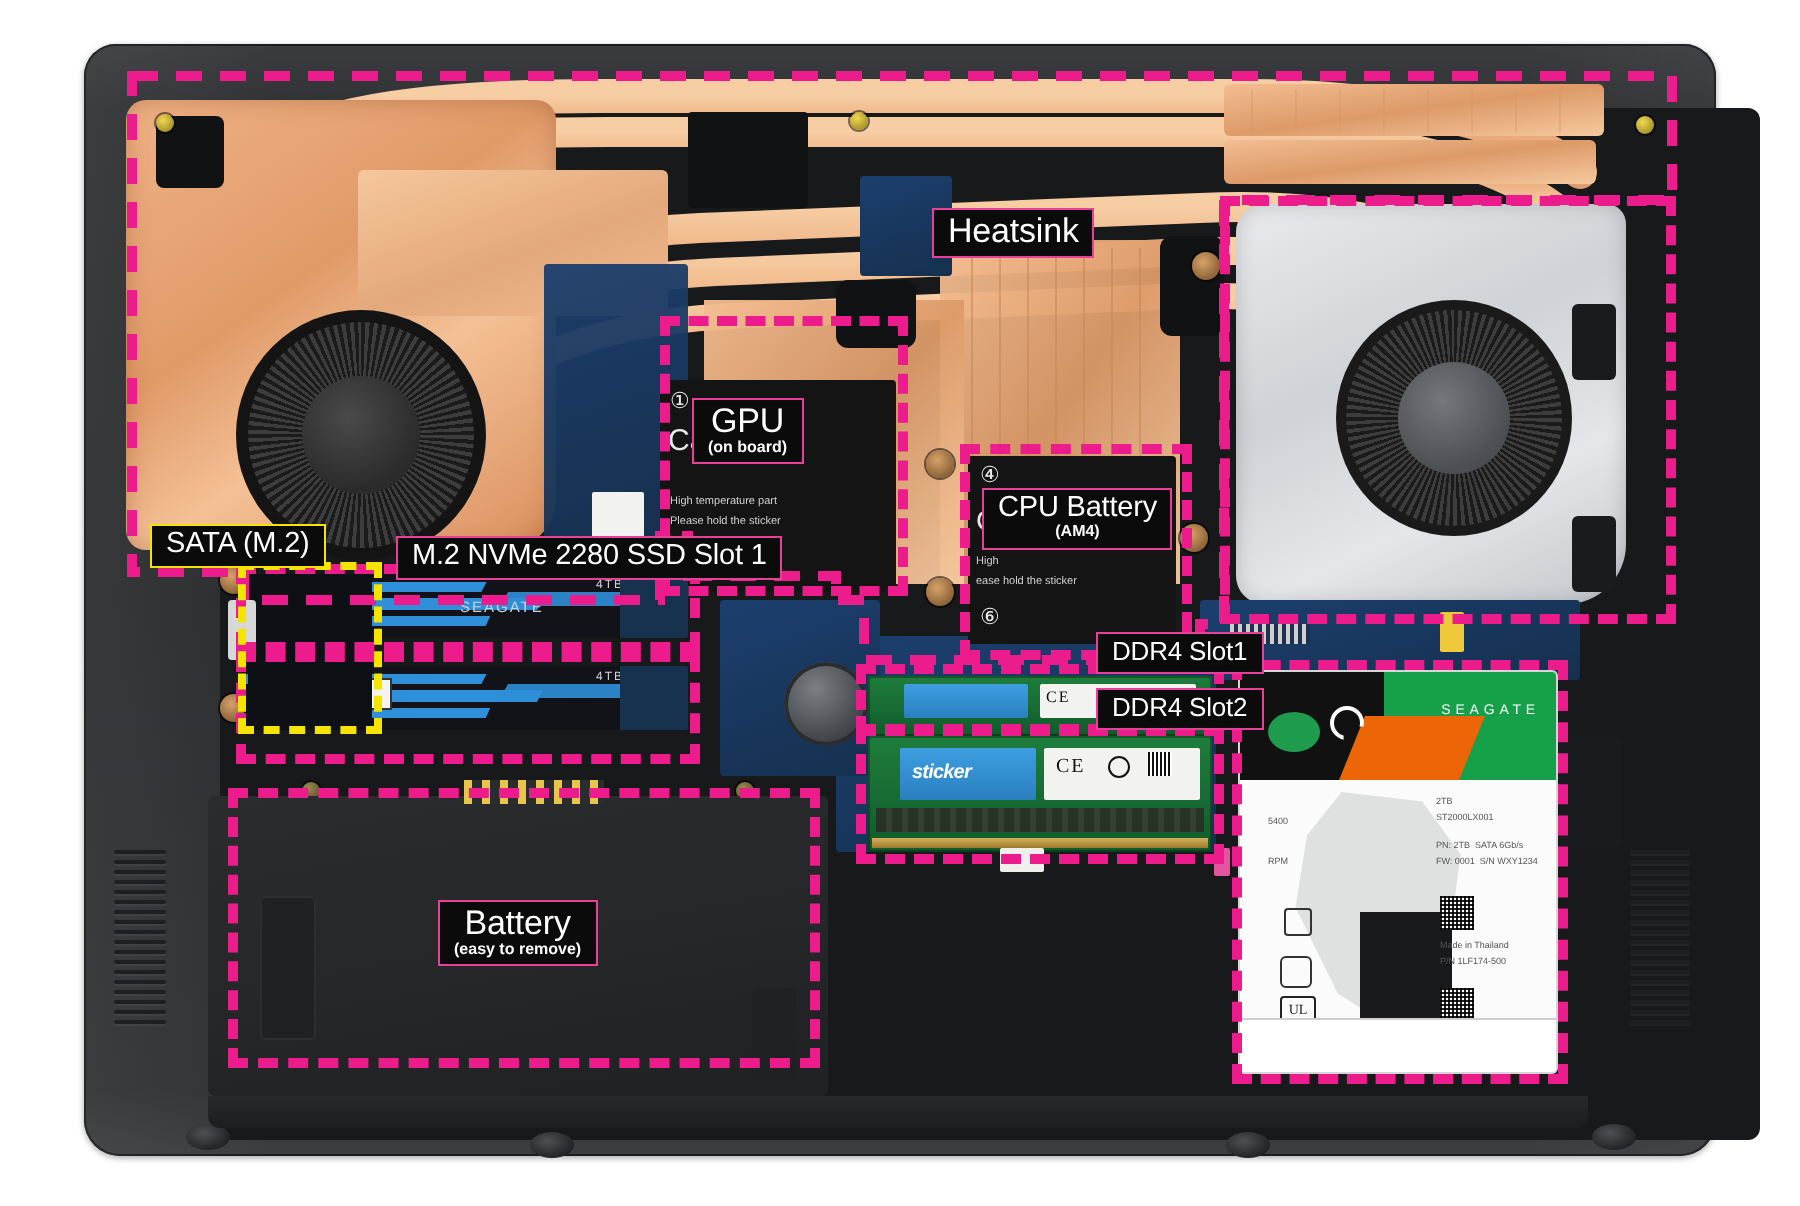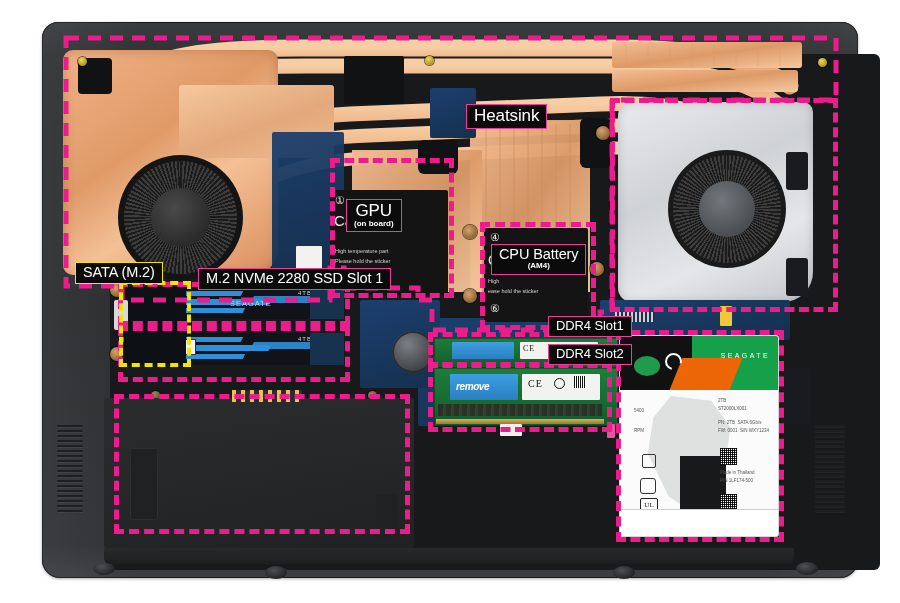--- a/index.html
+++ b/index.html
@@ -91,21 +91,20 @@
   
   .pcb{background:linear-gradient(160deg,#1c3f6e,#15304f);}
 
   
   .ram{
     position:absolute;
     background:linear-gradient(180deg,#1c7a3a 0%,#176b33 40%,#14residual 100%);
     background:linear-gradient(180deg,#1e7d3c 0%,#176b33 55%,#125a2b 100%);
     border-radius:2px;
     box-shadow:inset 0 0 0 1px rgba(0,0,0,.3);
-    padding-left:12px;
   }
   .ram-blue{position:absolute;background:linear-gradient(180deg,#3d9fe0,#2a7fc0);border-radius:1px;}
   .ram-white{position:absolute;background:#f2f2f0;border-radius:1px;}
 
   
   .m2{
     position:absolute;
     background:#111318;
     border-radius:1px;
     overflow:hidden;
@@ -399,21 +398,21 @@
   <div class="coincell"></div>
 
   <div class="ram" style="left:434px;top:338px;width:172px;height:30px;">
     <div class="ram-blue" style="left:18px;top:4px;width:62px;height:17px;"></div>
     <div class="ram-white" style="left:86px;top:4px;width:78px;height:17px;"></div>
     <div style="position:absolute;left:89px;top:6px;font-size:8px;color:#111;font-family:'Liberation Serif',serif;letter-spacing:1px;">CE</div>
   </div>
 
   <div class="ram" style="left:434px;top:368px;width:172px;height:58px;">
     <div class="ram-blue" style="left:16px;top:6px;width:68px;height:26px;"></div>
-    <div style="position:absolute;left:22px;top:13px;color:#fff;font-size:10px;font-style:italic;font-weight:bold;letter-spacing:-.4px;">remove</div>
+    <div style="position:absolute;left:22px;top:13px;color:#fff;font-size:10px;font-style:italic;font-weight:bold;letter-spacing:-.4px;">sticker</div>
     <div class="ram-white" style="left:88px;top:6px;width:78px;height:26px;"></div>
     <div style="position:absolute;left:94px;top:10px;font-size:10px;color:#111;font-family:'Liberation Serif',serif;letter-spacing:1px;">CE</div>
     <div style="position:absolute;left:120px;top:10px;width:9px;height:9px;border:1.2px solid #111;border-radius:50%;"></div>
     <div style="position:absolute;left:140px;top:8px;width:12px;height:12px;background:
          repeating-linear-gradient(90deg,#111 0 1px,#fff 1px 2px),
          repeating-linear-gradient(0deg,#111 0 1px,#fff 1px 2px);"></div>
     <div style="position:absolute;left:4px;bottom:10px;width:164px;height:12px;background:repeating-linear-gradient(90deg,#2a2a22 0 5px,#3a3a30 5px 8px);opacity:.85;"></div>
     <div style="position:absolute;left:2px;bottom:2px;width:168px;height:5px;background:linear-gradient(180deg,#d4b15c,#9c7a2a);"></div>
   </div>
 
@@ -516,14 +515,18 @@
 
   <div class="label sm" style="left:548px;top:316px;">
     <span>DDR4 Slot1</span>
   </div>
 
   <div class="label sm" style="left:548px;top:344px;">
     <span>DDR4 Slot2</span>
   </div>
 
 
+  <div class="label big center" style="left:219px;top:450px;">
+    <span>Battery</span>
+    <span class="sub">(easy to remove)</span>
+  </div>
 
 </div>
 
 </body></html>

